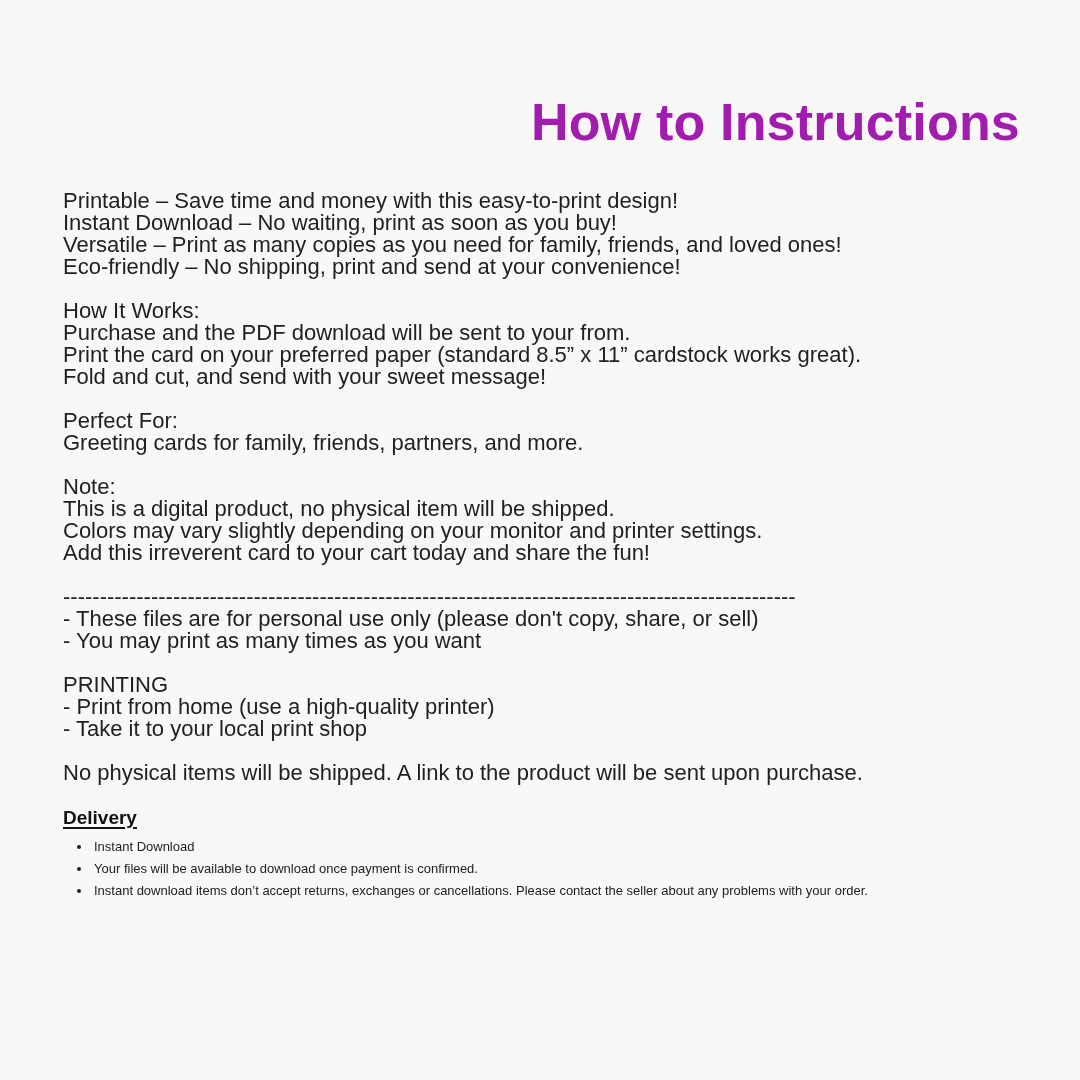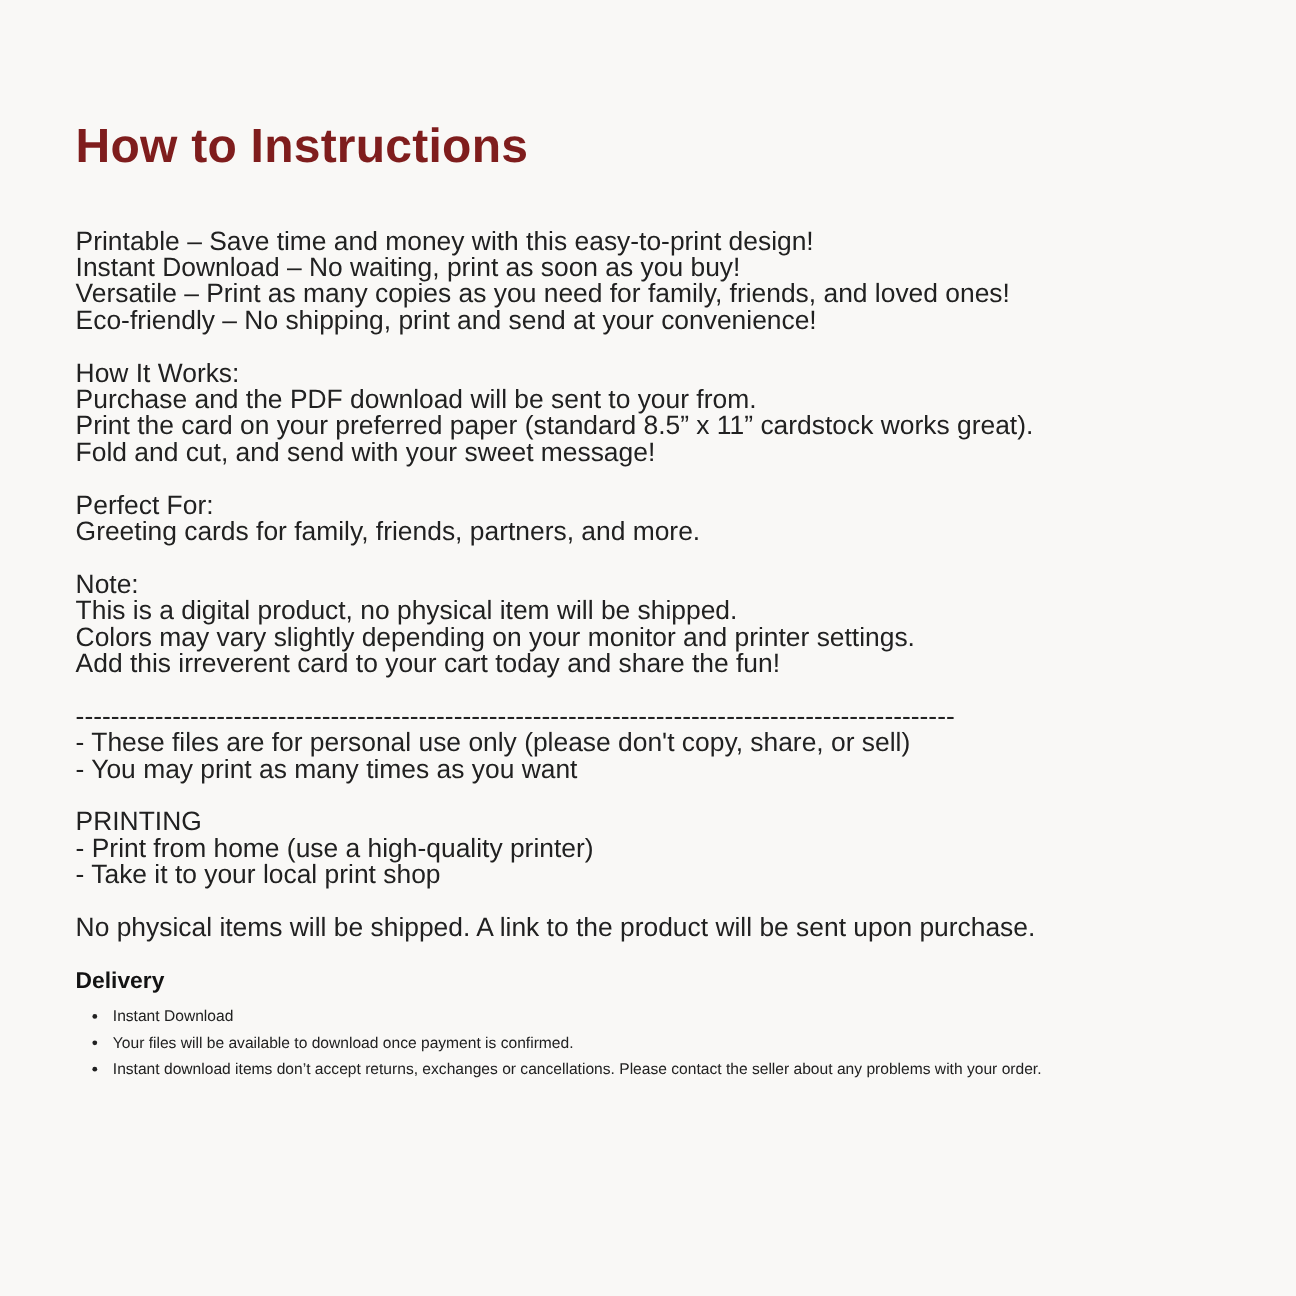--- a/index.html
+++ b/index.html
@@ -8,41 +8,42 @@
     height: 1080px;
     background: #f9f8f6;
     box-sizing: border-box;
     padding: 92px 60px 0 63px;
     font-family: "Liberation Sans", sans-serif;
     color: #212121;
     overflow: hidden;
   }
   .title {
     margin: 0;
-    text-align: left;
-    font-size: 40px;
+    text-align: right;
+    font-size: 52px;
     line-height: 60px;
     font-weight: 700;
-    color: #7f1d1d;
+    color: #a21caf;
     letter-spacing: 0.2px;
   }
   .body-text {
     margin-top: 38px;
     font-size: 22px;
     line-height: 22px;
   }
   .para { margin: 0 0 22px 0; }
   .line { white-space: pre-wrap; }
   .delivery { margin-top: 21px; }
   .delivery-heading {
     margin: 0 0 6px 0;
     font-size: 19px;
     line-height: 24px;
     font-weight: 700;
     color: #131313;
+    text-decoration: underline;
     text-decoration-thickness: 2px;
     text-underline-offset: 3px;
     display: inline-block;
   }
   ul.bullets {
     margin: 0;
     padding-left: 29px;
     font-size: 13px;
     line-height: 22px;
     list-style: disc outside;

